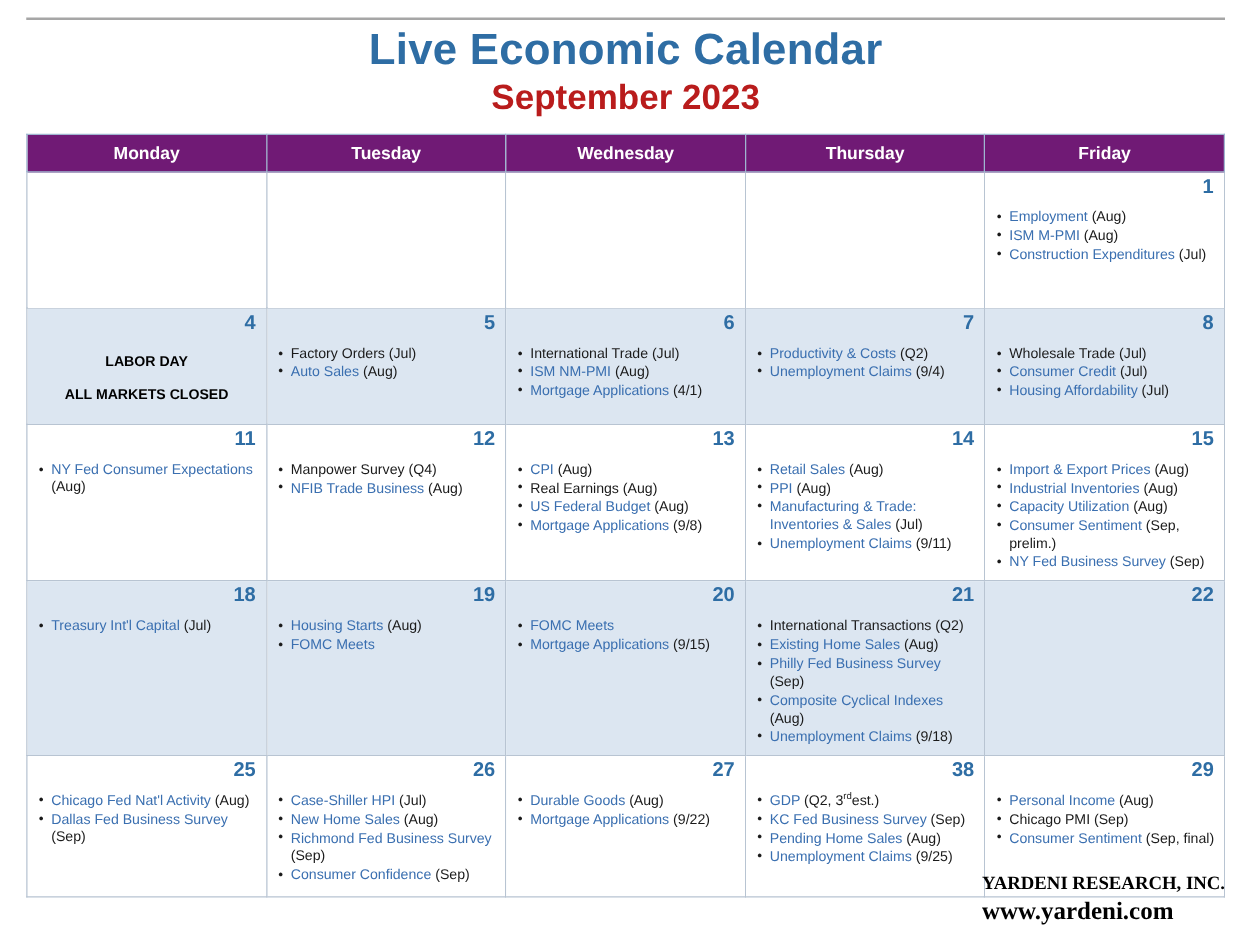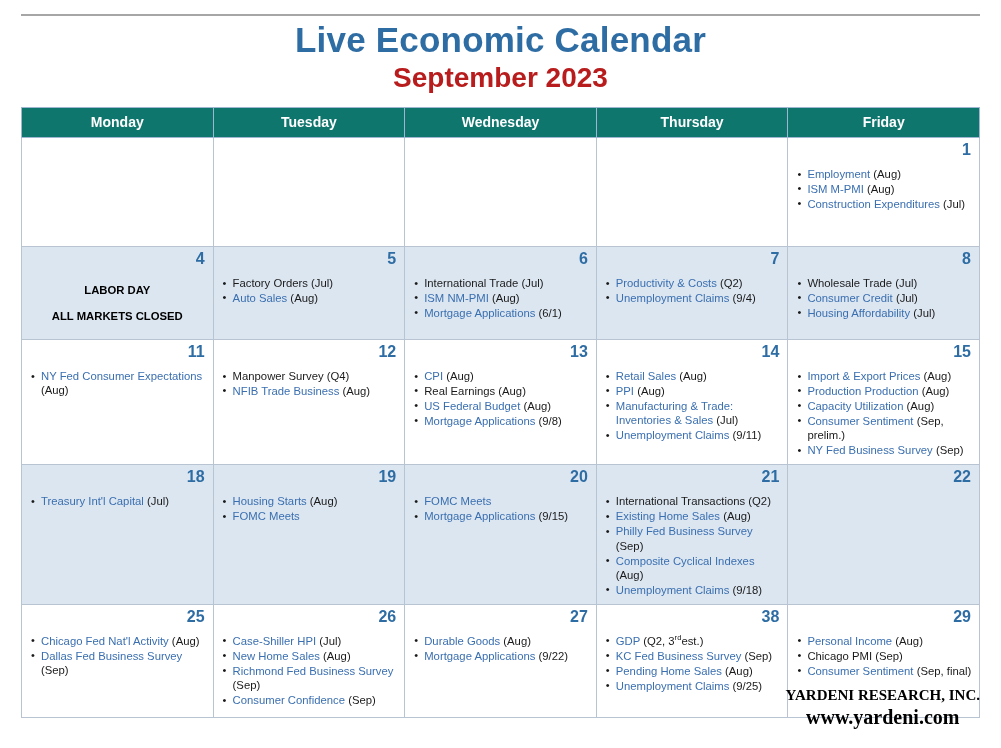--- a/index.html
+++ b/index.html
@@ -50,21 +50,21 @@
     left: 21px;
     top: 107px;
     width: 959px;
   }
   table.calendar {
     border-collapse: collapse;
     width: 959px;
     table-layout: fixed;
   }
   table.calendar th {
-    background: #0f766e;
+    background: #701a75;
     color: #ffffff;
     font-size: 14px;
     font-weight: bold;
     text-align: center;
     height: 24px;
     border: 1px solid #9fb6d0;
     padding: 2px 0 3px 0;
   }
   table.calendar td {
     border: 1px solid #b8c4d2;
@@ -144,22 +144,22 @@
     top: 0;
     font-family: "Liberation Serif", serif;
     font-size: 15px;
     font-weight: bold;
     color: #0000cc;
     text-decoration: underline;
   }
   .footer-right {
     position: absolute;
     right: 0;
-    top: 0;
-    text-align: center;
+    top: 12px;
+    text-align: left;
     font-family: "Liberation Serif", serif;
     font-weight: bold;
     color: #000000;
   }
   .footer-company {
     font-size: 15px;
     line-height: 1.25;
   }
   .footer-site {
     font-size: 20px;
@@ -223,21 +223,21 @@
               <ul class="events">
                 <li><span class="ev-plain">Factory Orders</span><span class="ev-suffix"> (Jul)</span></li>
                 <li><a class="ev-link" href="#" style="text-decoration: none;">Auto Sales</a><span class="ev-suffix"> (Aug)</span></li>
               </ul>
             </td>
             <td style="height: 92px;">
               <div class="daynum">6</div>
               <ul class="events">
                 <li><span class="ev-plain">International Trade</span><span class="ev-suffix"> (Jul)</span></li>
                 <li><a class="ev-link" href="#" style="text-decoration: none;">ISM NM-PMI</a><span class="ev-suffix"> (Aug)</span></li>
-                <li><a class="ev-link" href="#" style="text-decoration: none;">Mortgage Applications</a><span class="ev-suffix"> (6/1)</span></li>
+                <li><a class="ev-link" href="#" style="text-decoration: none;">Mortgage Applications</a><span class="ev-suffix"> (4/1)</span></li>
               </ul>
             </td>
             <td style="height: 92px;">
               <div class="daynum">7</div>
               <ul class="events">
                 <li><a class="ev-link" href="#" style="text-decoration: none;">Productivity &amp; Costs</a><span class="ev-suffix"> (Q2)</span></li>
                 <li><a class="ev-link" href="#" style="text-decoration: none;">Unemployment Claims</a><span class="ev-suffix"> (9/4)</span></li>
               </ul>
             </td>
             <td style="height: 92px;">
@@ -278,21 +278,21 @@
                 <li><a class="ev-link" href="#" style="text-decoration: none;">Retail Sales</a><span class="ev-suffix"> (Aug)</span></li>
                 <li><a class="ev-link" href="#" style="text-decoration: none;">PPI</a><span class="ev-suffix"> (Aug)</span></li>
                 <li><a class="ev-link" href="#" style="text-decoration: none;">Manufacturing &amp; Trade: Inventories &amp; Sales</a><span class="ev-suffix"> (Jul)</span></li>
                 <li><a class="ev-link" href="#" style="text-decoration: none;">Unemployment Claims</a><span class="ev-suffix"> (9/11)</span></li>
               </ul>
             </td>
             <td style="height: 120px;">
               <div class="daynum">15</div>
               <ul class="events">
                 <li><a class="ev-link" href="#" style="text-decoration: none;">Import &amp; Export Prices</a><span class="ev-suffix"> (Aug)</span></li>
-                <li><a class="ev-link" href="#" style="text-decoration: none;">Production Production</a><span class="ev-suffix"> (Aug)</span></li>
+                <li><a class="ev-link" href="#" style="text-decoration: none;">Industrial Inventories</a><span class="ev-suffix"> (Aug)</span></li>
                 <li><a class="ev-link" href="#" style="text-decoration: none;">Capacity Utilization</a><span class="ev-suffix"> (Aug)</span></li>
                 <li><a class="ev-link" href="#" style="text-decoration: none;">Consumer Sentiment</a><span class="ev-suffix"> (Sep, prelim.)</span></li>
                 <li><a class="ev-link" href="#" style="text-decoration: none;">NY Fed Business Survey</a><span class="ev-suffix"> (Sep)</span></li>
               </ul>
             </td>
           </tr>
           <tr class="shaded" style="height: 115px;">
             <td style="height: 115px;">
               <div class="daynum">18</div>
               <ul class="events">

